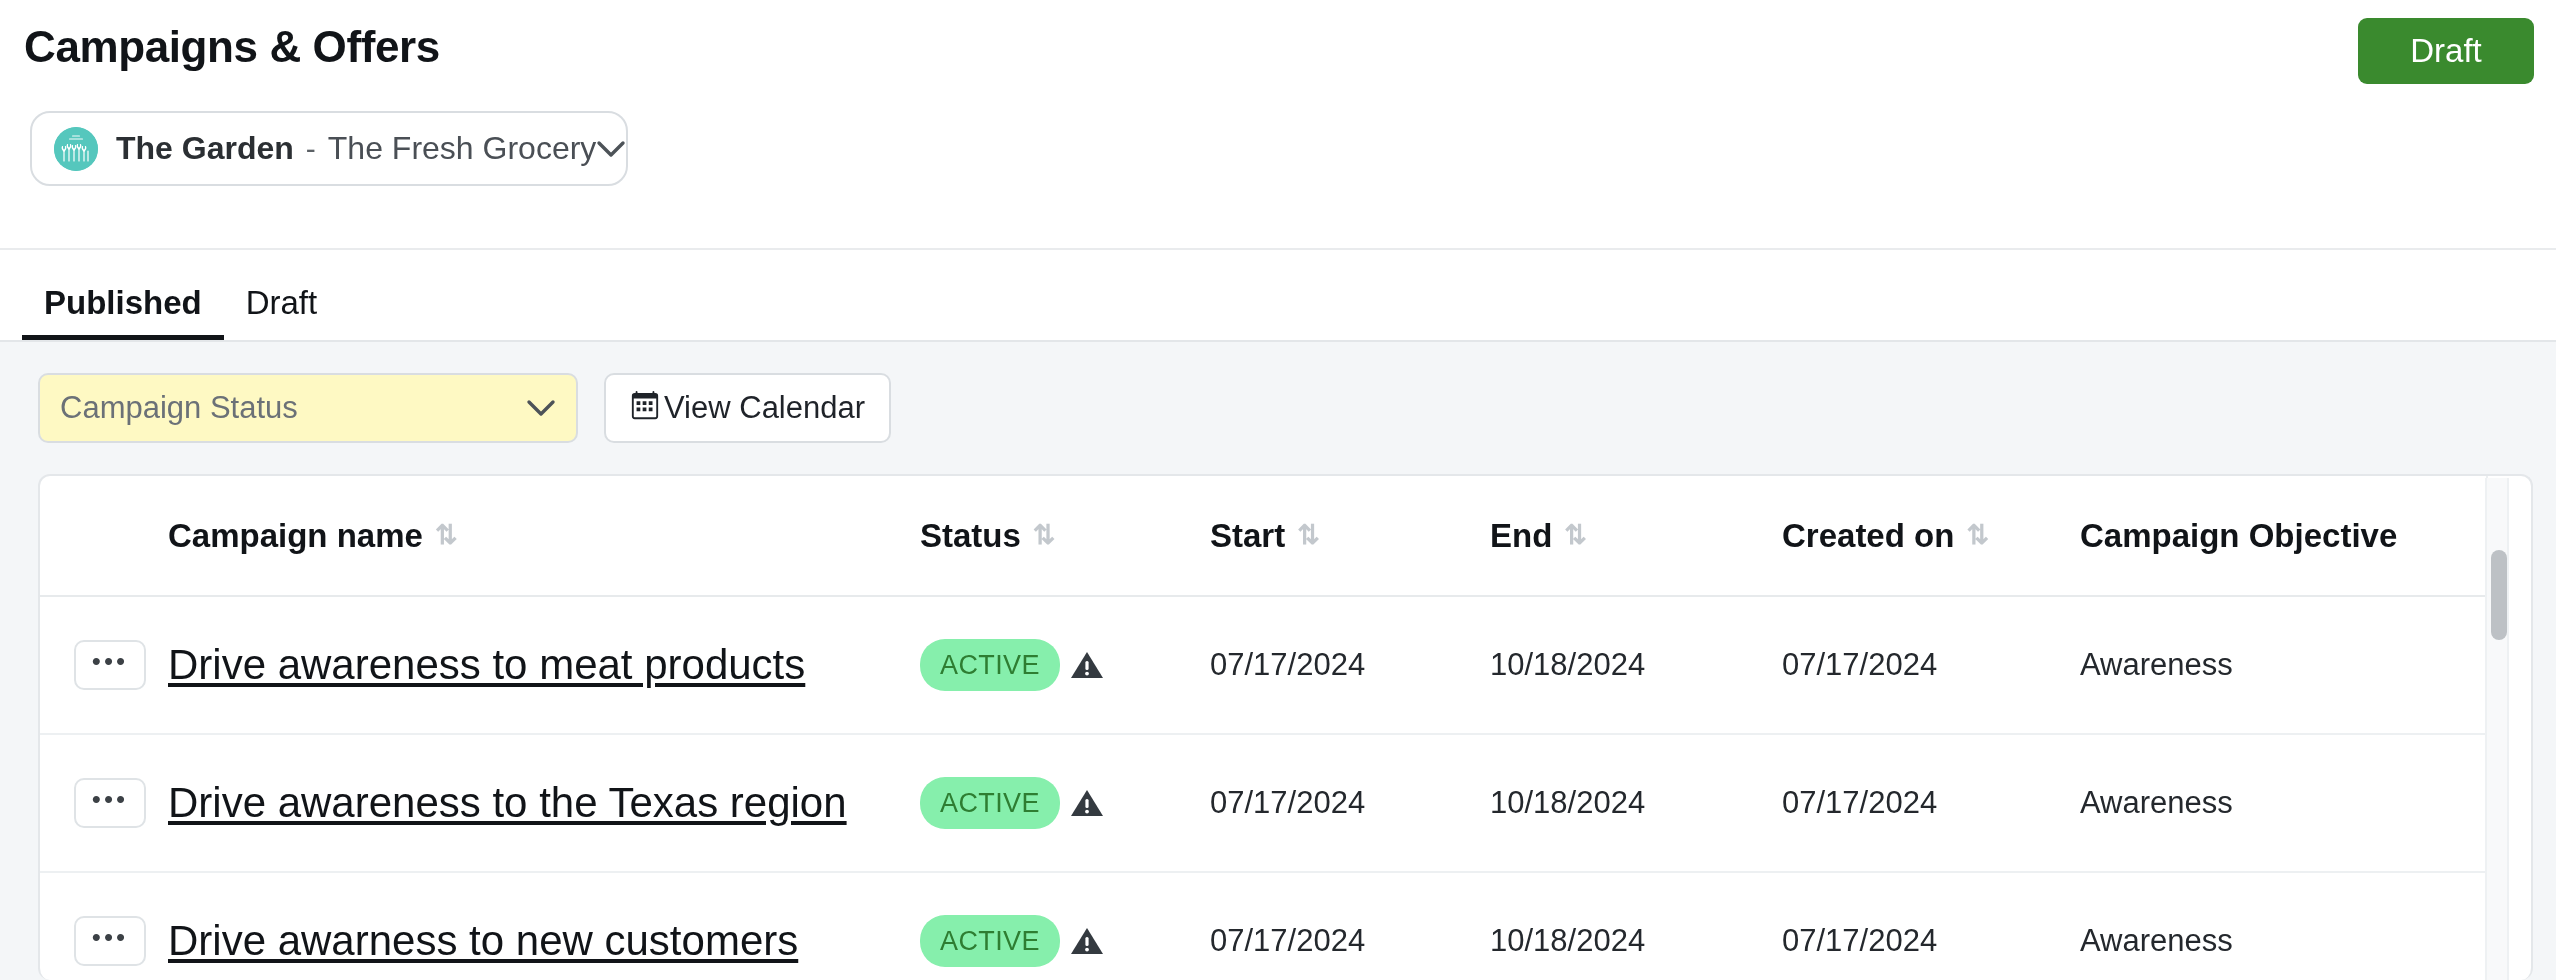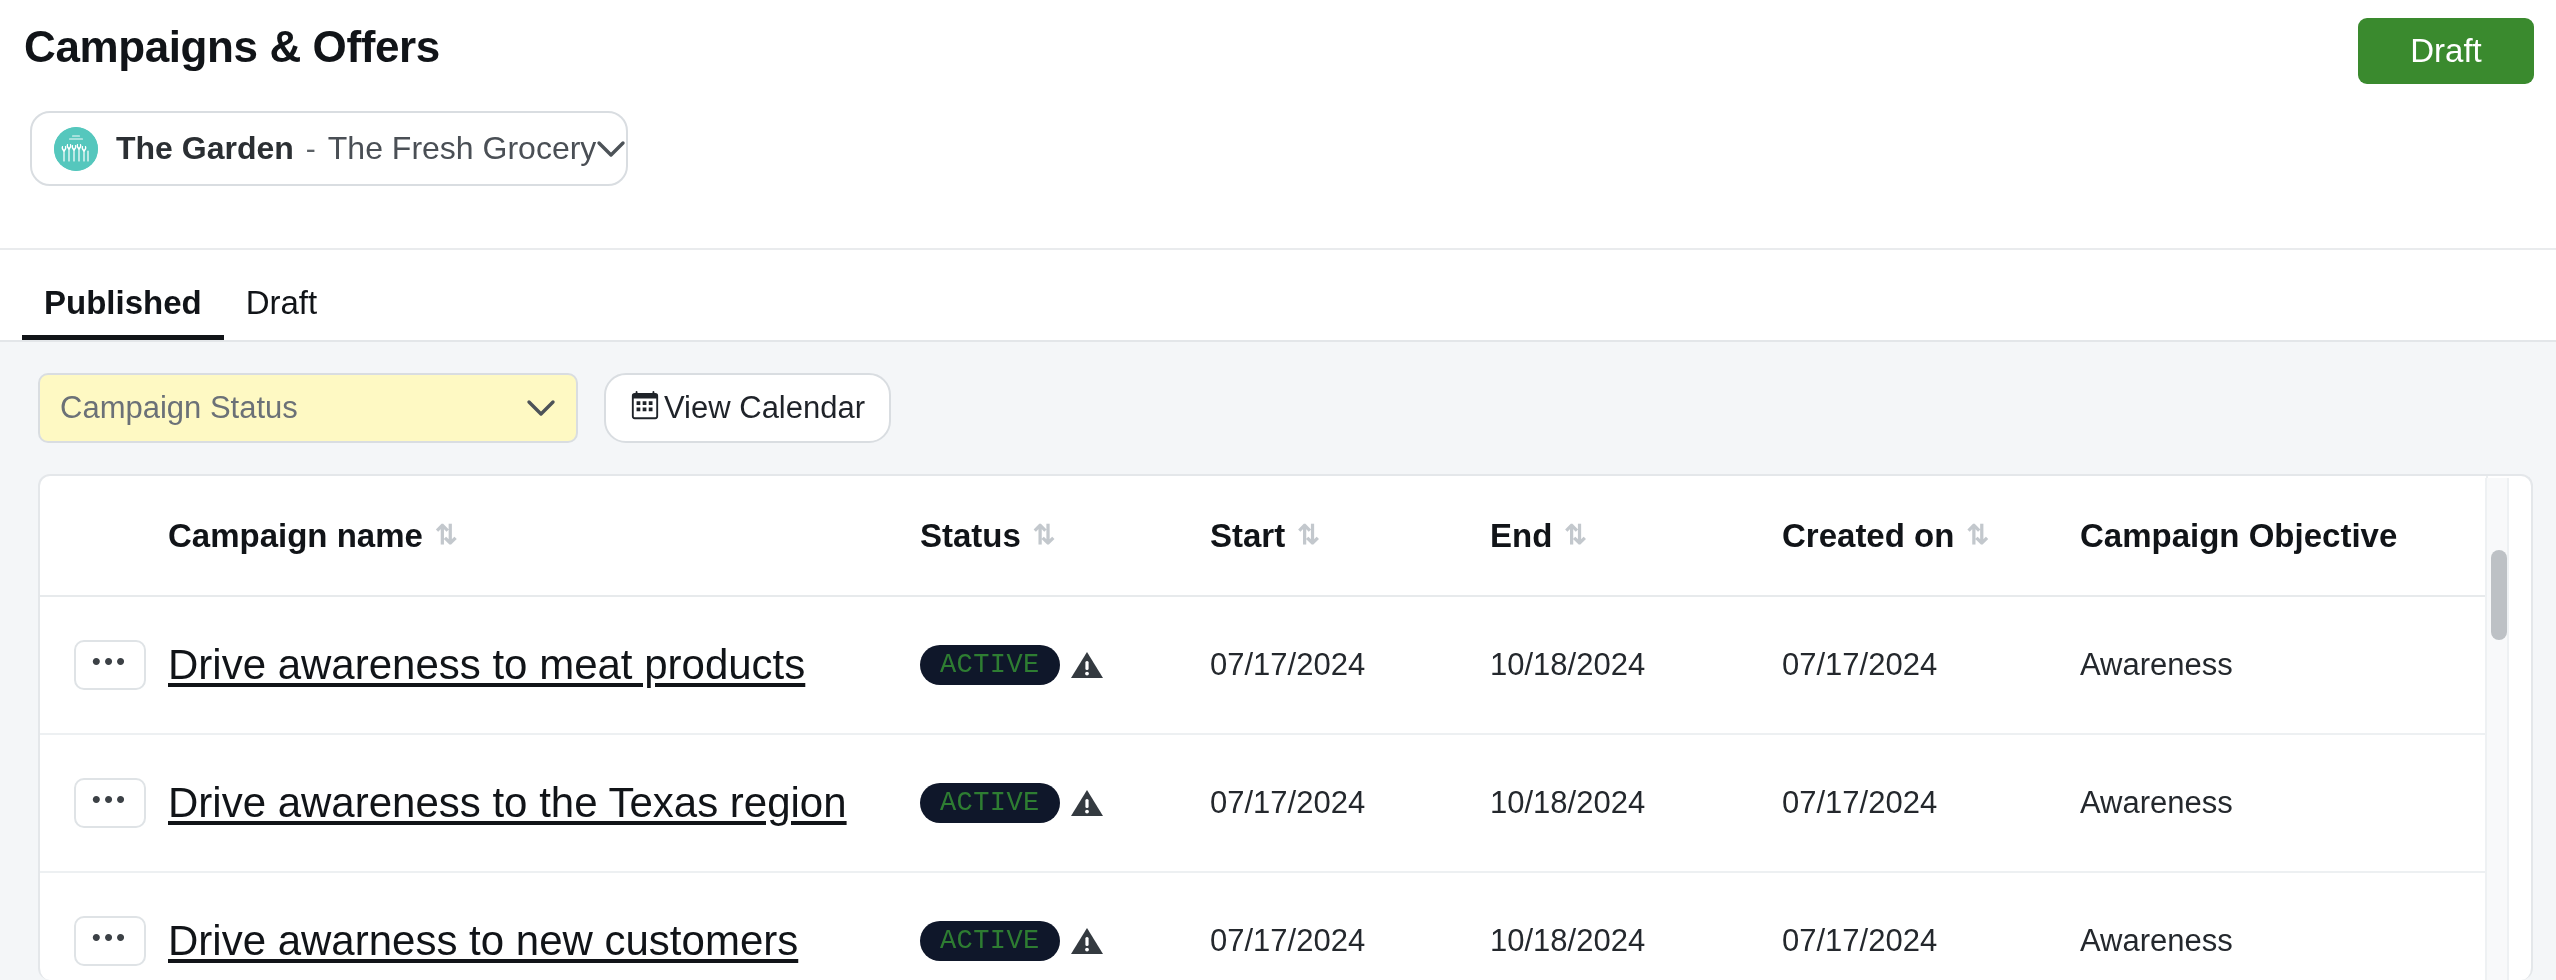--- a/index.html
+++ b/index.html
@@ -146,21 +146,21 @@
     white-space: nowrap;
   }
   .status-select-caret {
     margin-left: auto;
     display: flex; align-items: center;
   }
   .calendar-button {
     height: 70px;
     background: #ffffff;
     border: 2px solid #d9dde1;
-    border-radius: 22px;
+    border-radius: 10px;
     display: flex;
     align-items: center;
     padding: 0 24px;
     gap: 4px;
     cursor: pointer;
   }
   .calendar-button-label {
     font-size: 31px;
     color: #1f2329;
     white-space: nowrap;
@@ -238,28 +238,27 @@
     text-decoration: underline;
     text-underline-offset: 4px;
     cursor: pointer;
     white-space: nowrap;
   }
   .status-cell { display: flex; align-items: center; gap: 10px; }
   .badge-active {
     display: inline-flex;
     align-items: center;
     justify-content: center;
-    height: 40px;
+    height: 52px;
     padding: 0 20px;
     border-radius: 25px;
-    background: #0f172a;
+    background: #86efac;
     color: #2e7d32;
     font-size: 27px;
     letter-spacing: 0.4px;
-    font-family: Liberation Mono, monospace;
   }
   .warn-icon { width: 34px; height: 30px; display: inline-block; }
   .cell-pad { padding-left: 2px; }
 
   
   .scrollbar-track {
     position: absolute;
     right: 22px; top: 2px;
     width: 24px; height: 502px;
     background: #f8f9fa;

